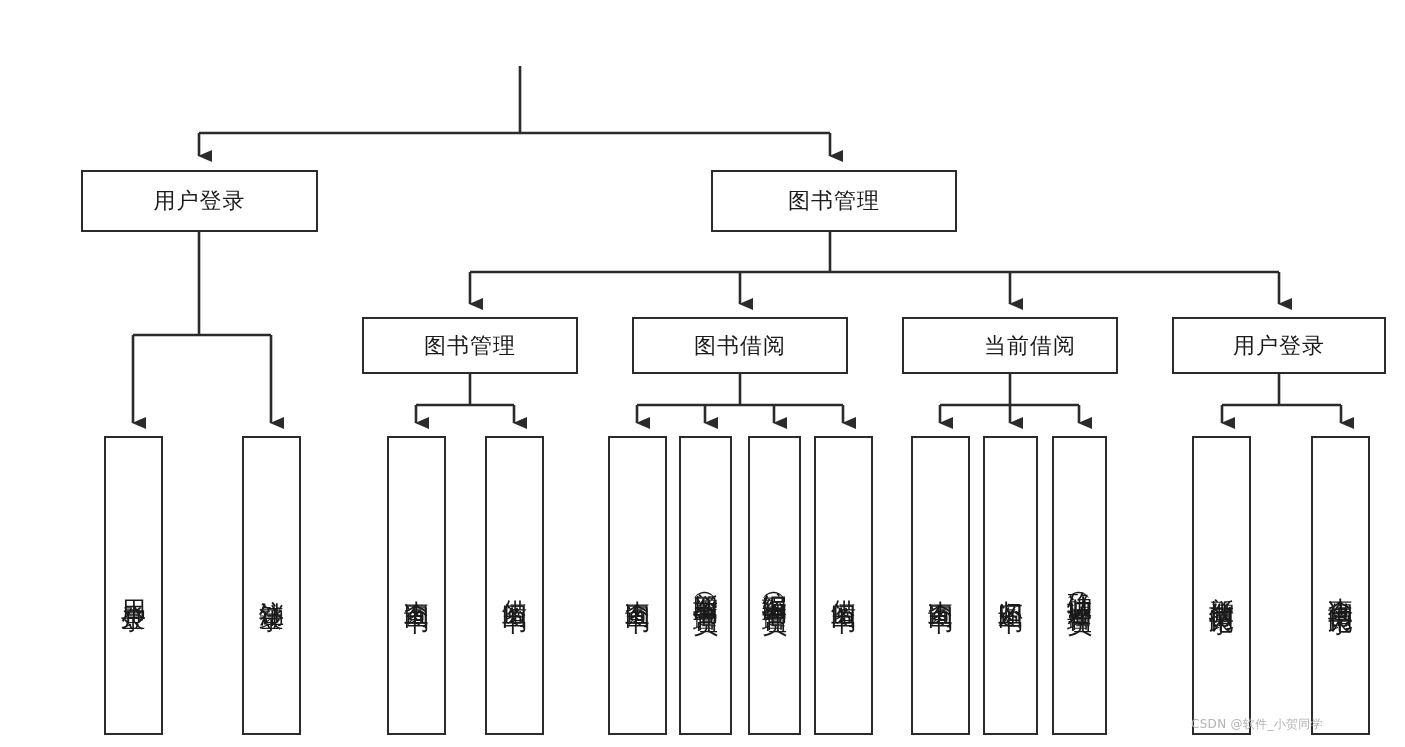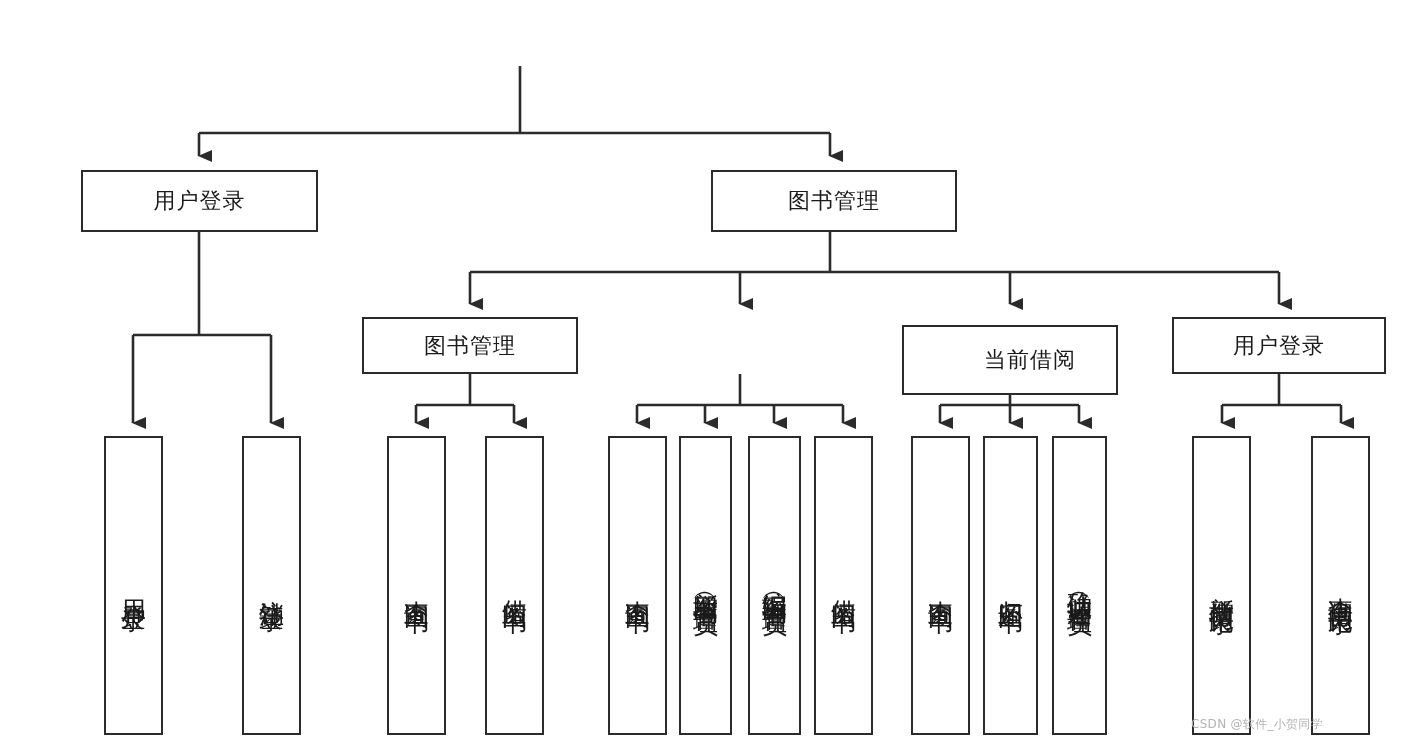--- a/index.html
+++ b/index.html
@@ -138,22 +138,25 @@
   </div>
 
   <div class="node horiz" style="left:711px; top:170px; width:246px; height:62px;">
     <span class="node-label">图书管理</span>
   </div>
 
   <div class="node horiz" style="left:362px; top:317px; width:216px; height:57px;">
     <span class="node-label">图书管理</span>
   </div>
 
-
-  <div class="node horiz" style="left:902px; top:325px; width:216px; height:70px;padding-left:40px;">
+  <div class="node horiz" style="left:632px; top:317px; width:216px; height:57px;">
+    <span class="node-label">图书借阅</span>
+  </div>
+
+  <div class="node horiz" style="left:902px; top:317px; width:216px; height:57px;padding-left:40px;">
     <span class="node-label">当前借阅</span>
   </div>
 
   <div class="node horiz" style="left:1172px; top:317px; width:214px; height:57px;">
     <span class="node-label">用户登录</span>
   </div>
 
   <div class="node leaf" style="left:104px; top:436px; width:59px; height:299px;">
     <span class="node-label">用户登录</span>
   </div>

